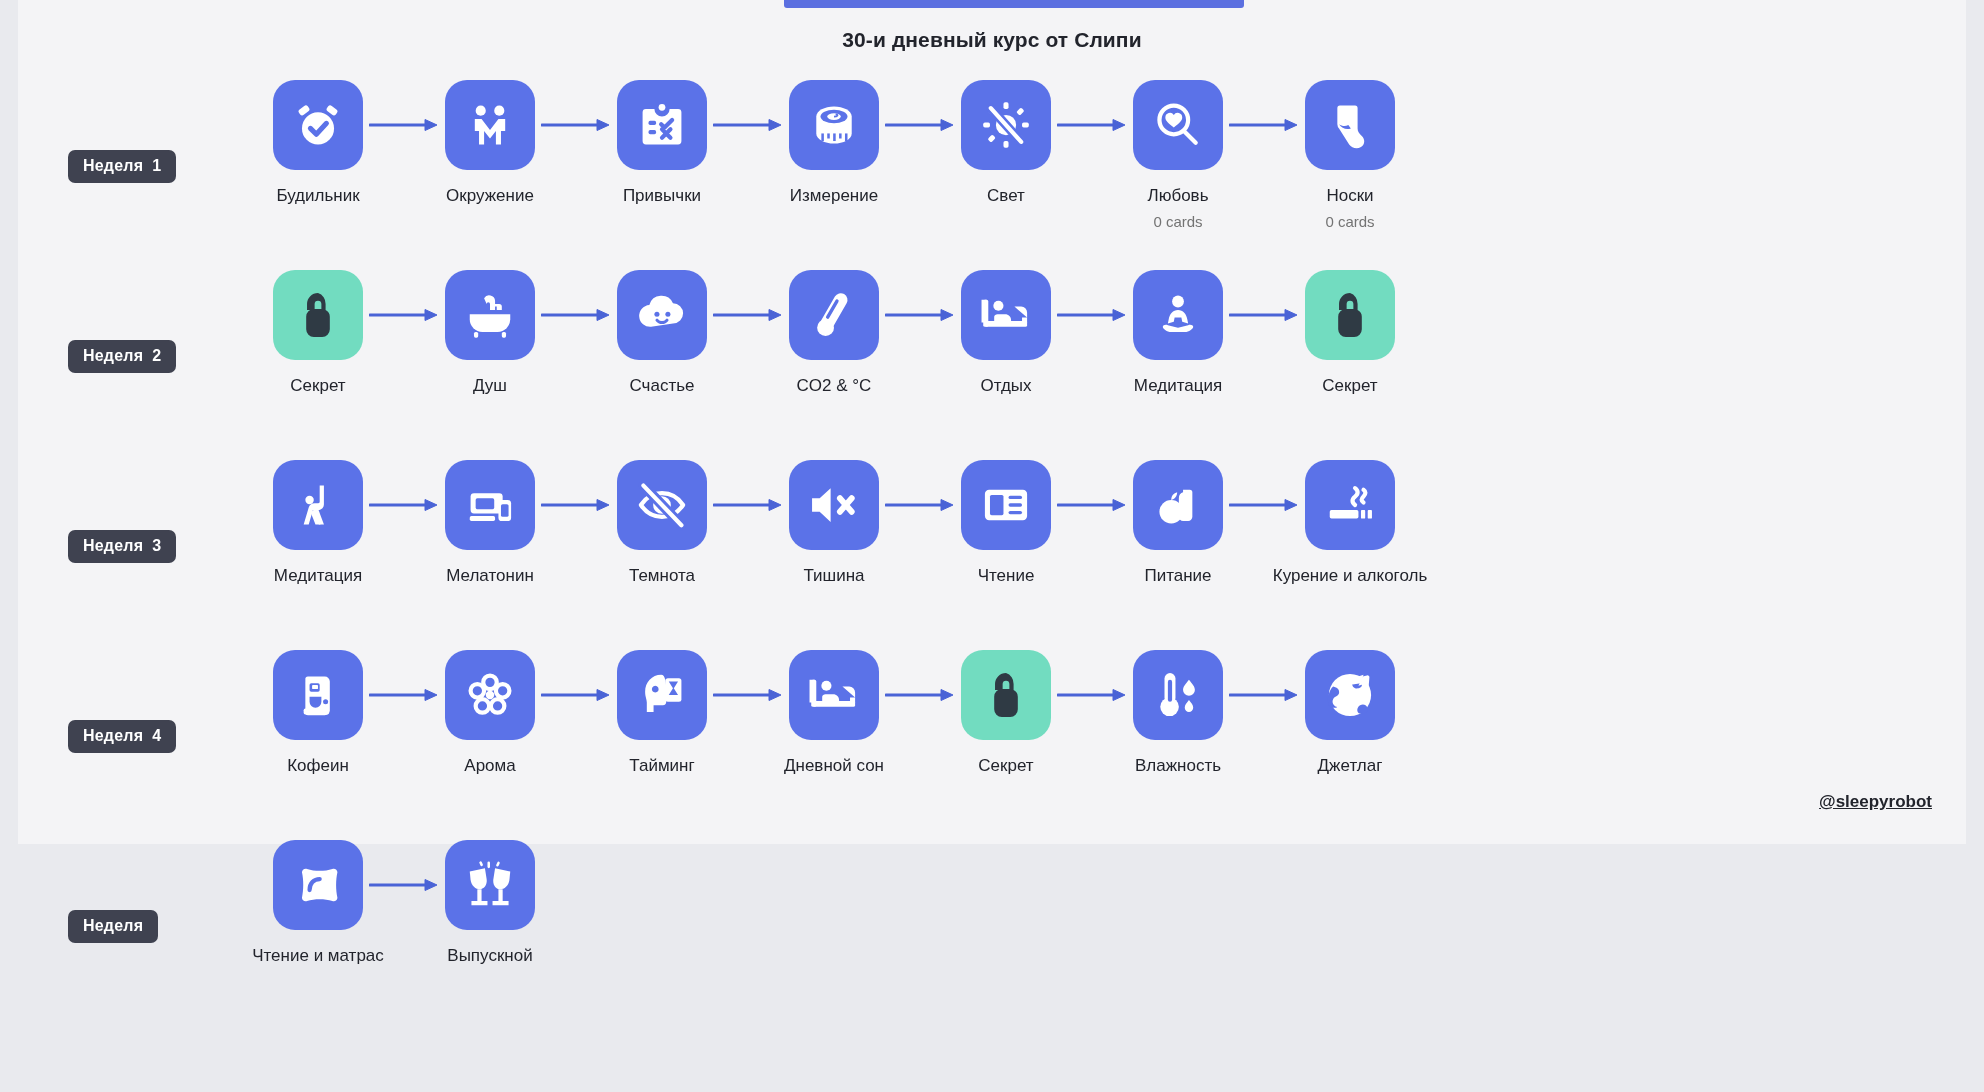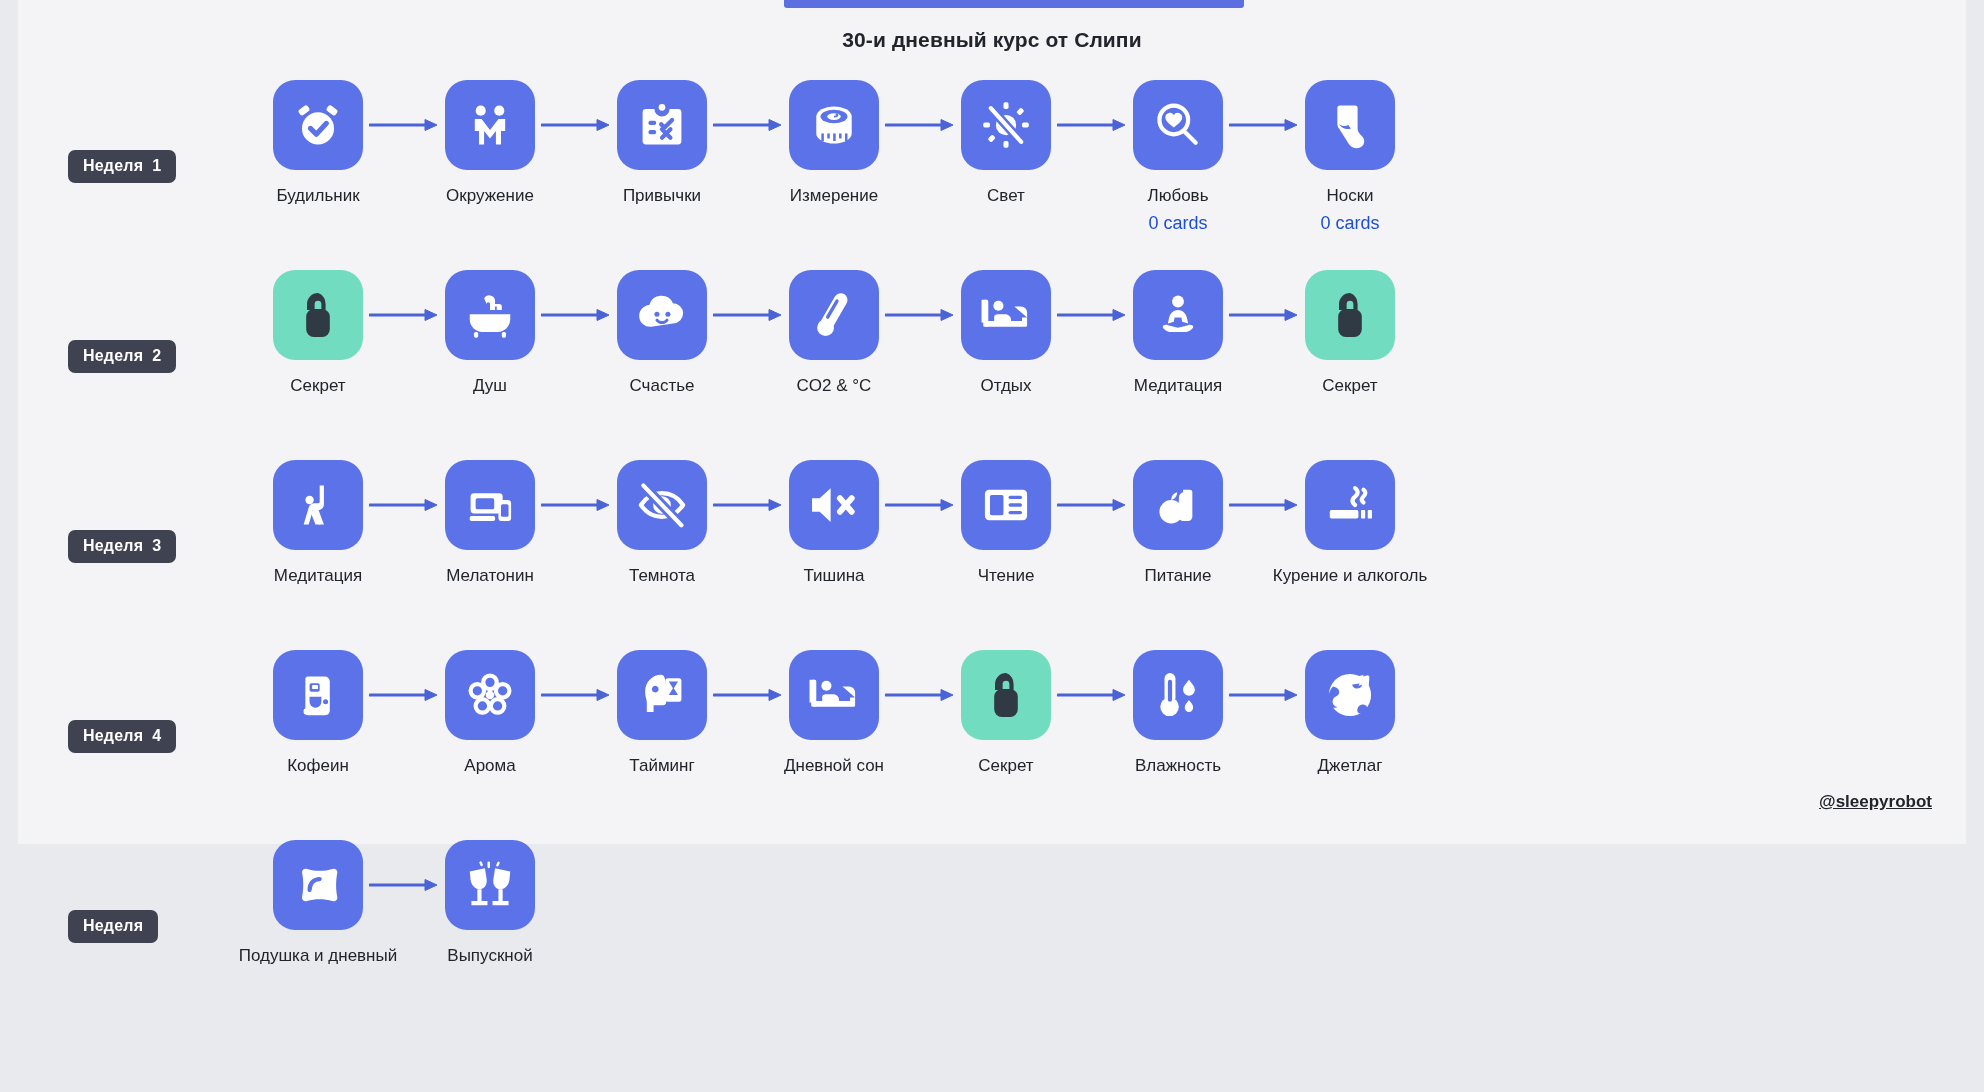--- a/index.html
+++ b/index.html
@@ -100,22 +100,22 @@
   .label {
     margin-top: 16px;
     font-size: 17px;
     color: #22242c;
     text-align: left;
     white-space: nowrap;
     font-weight: 500;
   }
   .sub {
     margin-top: 7px;
-    font-size: 18px;
-    color: #1d4ed8;
+    font-size: 15px;
+    color: #737373;
     text-align: center;
     white-space: nowrap;
   }
   .arrow {
     width: 82px;
     height: 90px;
     display: flex;
     align-items: center;
     justify-content: center;
     flex: 0 0 auto;
@@ -635,21 +635,21 @@
         <div class="row">
           <div class="week-badge"><span>Неделя</span></div>
           <div class="items">
             <div class="item">
               <div class="tile">
                 <svg viewBox="0 0 64 64">
                   <path class="f" d="M13 17c0-3 3-5 6-4 9 3 21 3 30 0 3-1 6 1 6 4-2 9-2 21 0 30 0 3-3 5-6 4-9-3-21-3-30 0-3 1-6-1-6-4 2-9 2-21 0-30z"></path>
                   <path d="M22 38c0-8 5-13 12-13" stroke="#5b72e8" stroke-width="5" fill="none" stroke-linecap="round"></path>
                 </svg>
               </div>
-              <div class="label">Подушка и дневный</div>
+              <div class="label">Чтение и матрас</div>
             </div>
             <div class="arrow">
               <svg viewBox="0 0 70 14" preserveAspectRatio="none">
                 <line x1="1" y1="7" x2="57" y2="7" stroke-width="3.2" stroke-linecap="round"></line>
                 <path d="M56 1.5L68 7l-12 5.5z" fill="#4a63d6" stroke="none"></path>
               </svg>
             </div>
             <div class="item">
               <div class="tile">
                 <svg viewBox="0 0 64 64">

